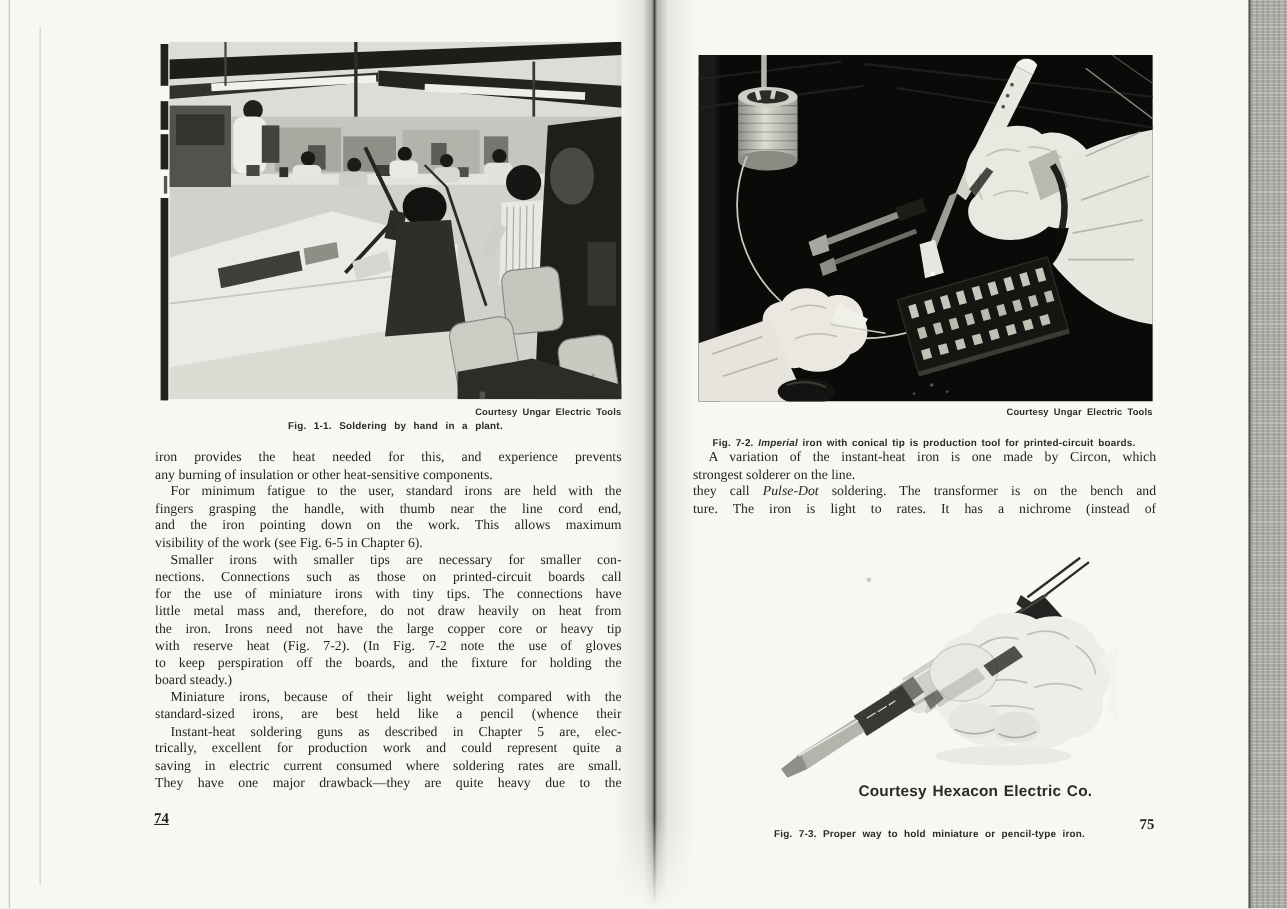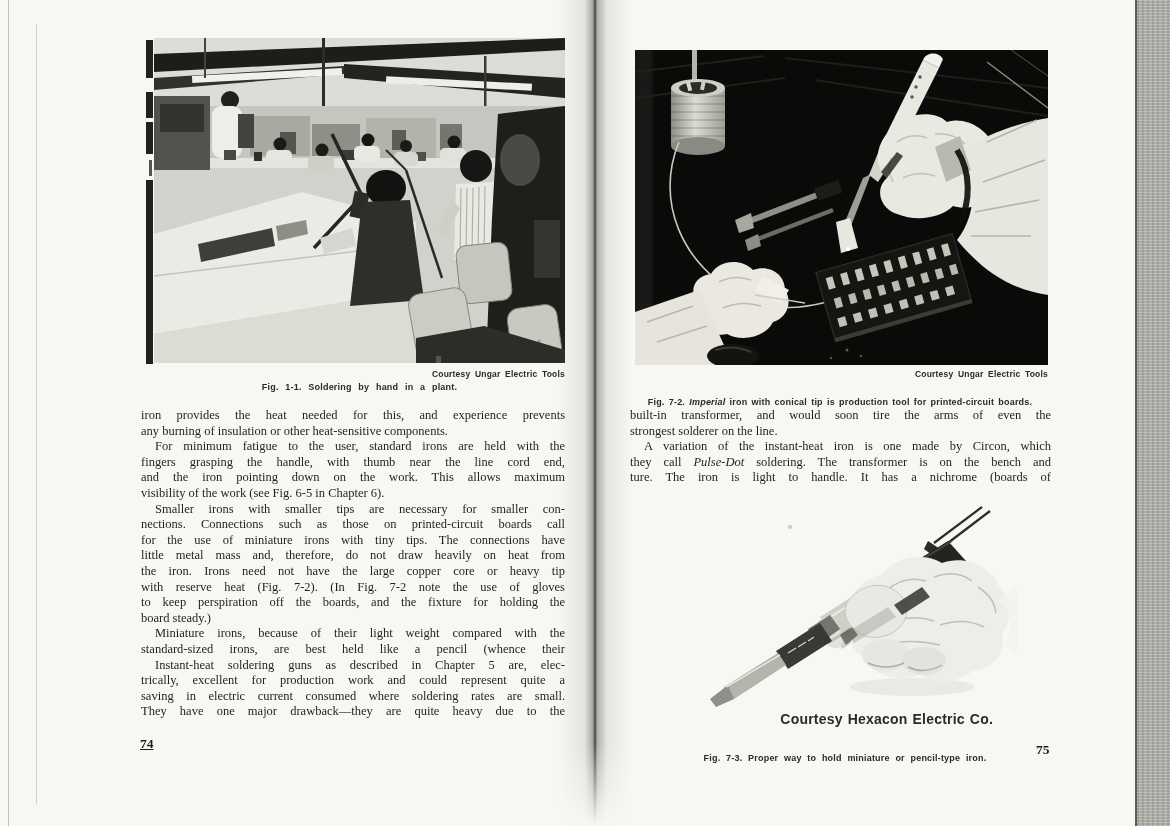--- a/index.html
+++ b/index.html
@@ -307,27 +307,26 @@
         <circle cx="226" cy="306" r="1.3" fill="#4e4e47"></circle>
         <circle cx="196" cy="308" r="1.2" fill="#55554e"></circle>
     </svg>
 
     <div class="cap courtesy abs" style="left:630px;top:369px;width:418px;">Courtesy Ungar Electric Tools</div>
     <div class="cap figcap tight abs" style="left:628px;top:397px;width:424px;">
       <span>Fig. 7-2. </span><i>Imperial</i><span> iron with conical tip is production tool for printed-circuit boards.</span>
     </div>
 
     <div class="col" style="left:630px;top:408px;width:421px;">
-      <div class="ln jl">built-in transformer, and would soon tire the arms of even the</div>
+      <div class="ln jl ind">A variation of the instant-heat iron is one made by Circon, which</div>
       <div class="ln last">strongest solderer on the line.</div>
-      <div class="ln jl ind">A variation of the instant-heat iron is one made by Circon, which</div>
       <div class="ln jl">
         <span>they call </span><i>Pulse-Dot</i><span> soldering. The transformer is on the bench and</span>
       </div>
-      <div class="ln jl">ture. The iron is light to handle. It has a nichrome (boards of</div>
+      <div class="ln jl">ture. The iron is light to rates. It has a nichrome (instead of</div>
     </div>
 
     <svg class="abs" style="left:672px;top:505px;" width="345" height="205" viewBox="0 0 345 205" role="img">
       <ellipse cx="240" cy="182" rx="62" ry="9" fill="#dededa" opacity=".55"></ellipse>
       <circle cx="118" cy="22" r="2" fill="#c9c9c1"></circle>
 
       <g stroke="#2c2c29" stroke-width="2.2" fill="none">
         <path d="M268,44 L318,6"></path>
           <path d="M262,38 L310,2"></path>
       </g>

